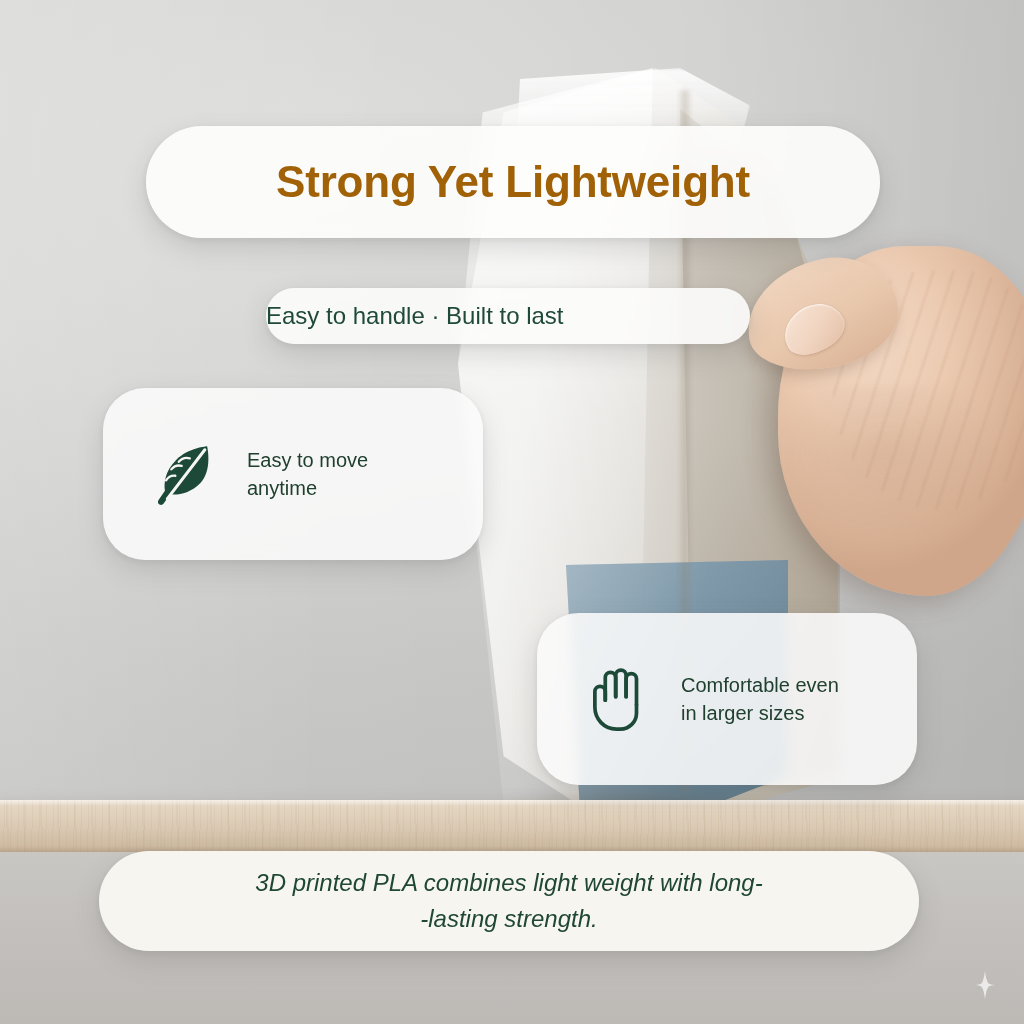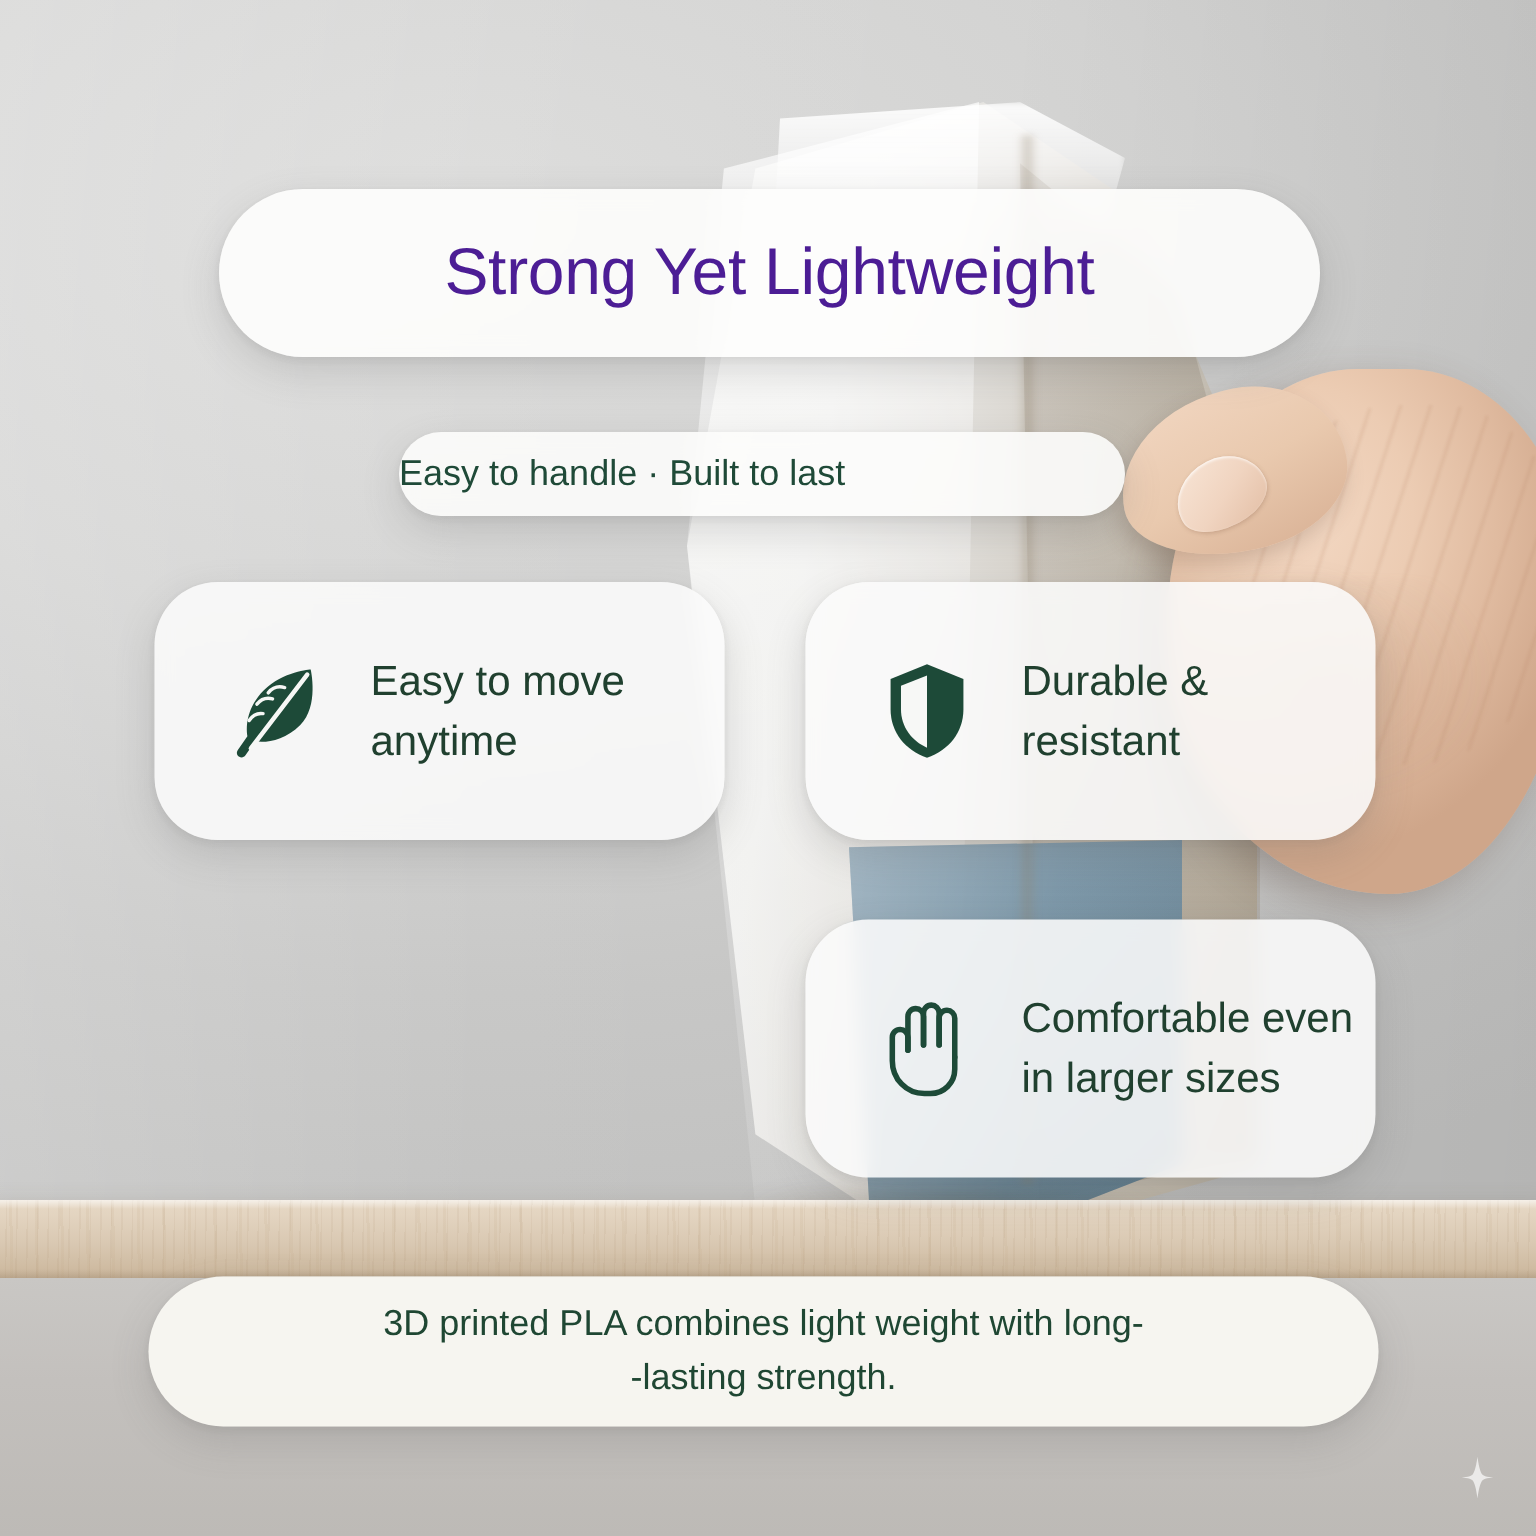--- a/index.html
+++ b/index.html
@@ -192,22 +192,22 @@
   }
 
   #title-pill {
     left: 146px; top: 126px; width: 734px; height: 112px;
     border-radius: 56px;
     display: flex; align-items: center; justify-content: center;
     background: rgba(253,253,252,0.92);
   }
   #title-text {
     font-size: 44px;
-    font-weight: normal;
-    color: #4c1d95;
+    font-weight: bold;
+    color: #a16207;
     letter-spacing: -0.2px;
     white-space: nowrap;
   }
 
   #subtitle-pill {
     left: 266px; top: 288px; width: 484px; height: 56px;
     border-radius: 28px;
     display: flex; align-items: center; 
     background: rgba(252,252,251,0.90);
   }
@@ -232,32 +232,33 @@
 
   .card-icon {
     flex: 0 0 auto;
     width: 74px; height: 74px;
     display: flex; align-items: center; justify-content: center;
     color: #1d4a38;
   }
   .card-icon svg { width: 74px; height: 74px; display: block; }
 
   .card-label {
-    font-size: 28px;
+    font-size: 20px;
     line-height: 1.42;
     color: #20402f;
     white-space: pre-line;
   }
 
   #footer-pill {
     left: 99px; top: 851px; width: 820px; height: 100px;
     border-radius: 50px;
     display: flex; align-items: center; justify-content: center;
     text-align: center;
     background: rgba(250,249,243,0.93);
+    font-style: italic;
   }
   #footer-text {
     font-size: 24px;
     line-height: 1.5;
     color: #1f4733;
     white-space: pre-line;
   }
 
   
   #sparkle {
@@ -318,30 +319,20 @@
       <svg viewBox="0 0 64 64" fill="none" xmlns="http://www.w3.org/2000/svg">
         <path d="M52 8C52 8 36 9 25 20C15.5 29.5 14.5 40 15.5 46.5L10 54.5C9 55.9 9.4 57.6 10.8 58.4C12.1 59.1 13.6 58.7 14.4 57.5L20 49.5C26.5 50.5 37 49 46 40C57 29 52 8 52 8Z" fill="currentColor"></path>
         <path d="M50 11L17.5 53.5" stroke="#f6f7f5" stroke-width="2.6" stroke-linecap="round"></path>
         <path d="M24.5 33.5C21 33 18.5 34.5 16.5 37.5M30 25C26.5 24 23.5 25 21 28M37 18.5C33.5 17.5 30 18.5 27.5 21.5" stroke="#f6f7f5" stroke-width="2" stroke-linecap="round"></path>
       </svg>
     </span>
     <span class="card-label">Easy to move
 anytime</span>
   </div>
 
-  <div class="card" id="card-1">
-    <span class="card-icon">
-      <svg viewBox="0 0 64 64" fill="none" xmlns="http://www.w3.org/2000/svg">
-        <path d="M32 5L11 13.5V31C11 44.5 19.5 54.5 32 59C44.5 54.5 53 44.5 53 31V13.5L32 5Z" fill="currentColor"></path>
-        <path d="M32 11.5L17 17.5V31C17 41.2 23.2 49.2 32 53.2V11.5Z" fill="#f7f8f6"></path>
-      </svg>
-    </span>
-    <span class="card-label">Durable &amp;
-resistant</span>
-  </div>
 
 
   <div class="card" id="card-3">
     <span class="card-icon">
       <svg viewBox="0 0 64 64" fill="none" xmlns="http://www.w3.org/2000/svg">
         <g stroke="currentColor" stroke-width="3.2" stroke-linecap="round" stroke-linejoin="round" fill="none">
           <path d="M21 33V13.5C21 11 23 9 25.5 9C28 9 30 11 30 13.5V30"></path>
           <path d="M30 30V11.5C30 9 32 7 34.5 7C37 7 39 9 39 11.5V30"></path>
           <path d="M39 30V14.5C39 12 41 10 43.5 10C46 10 48 12 48 14.5V37"></path>
           <path d="M21 33V25.5C21 23 19 21 16.5 21C14 21 12 23 12 25.5V39C12 49.5 20 58 30.5 58H34C41.8 58 48 51.8 48 44V37"></path>

